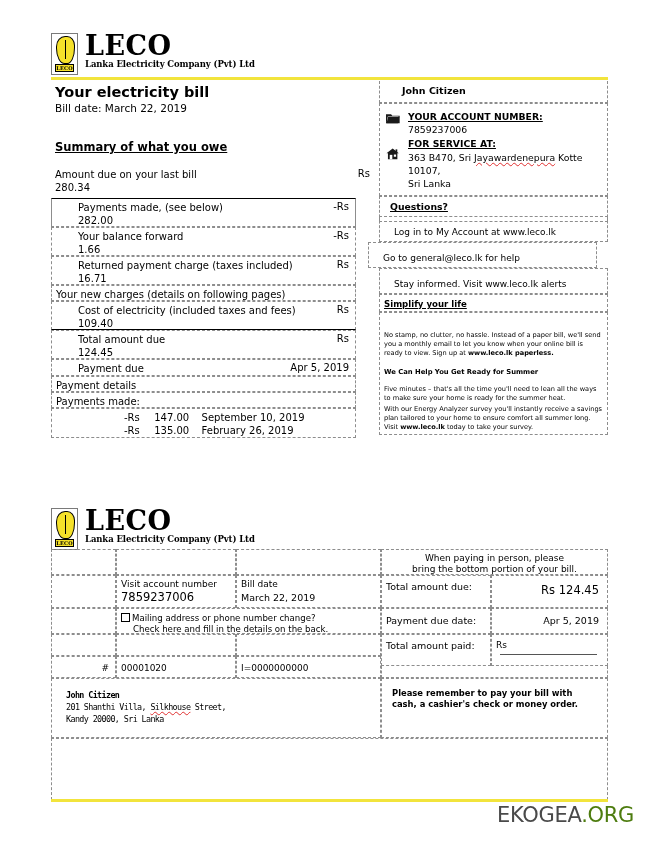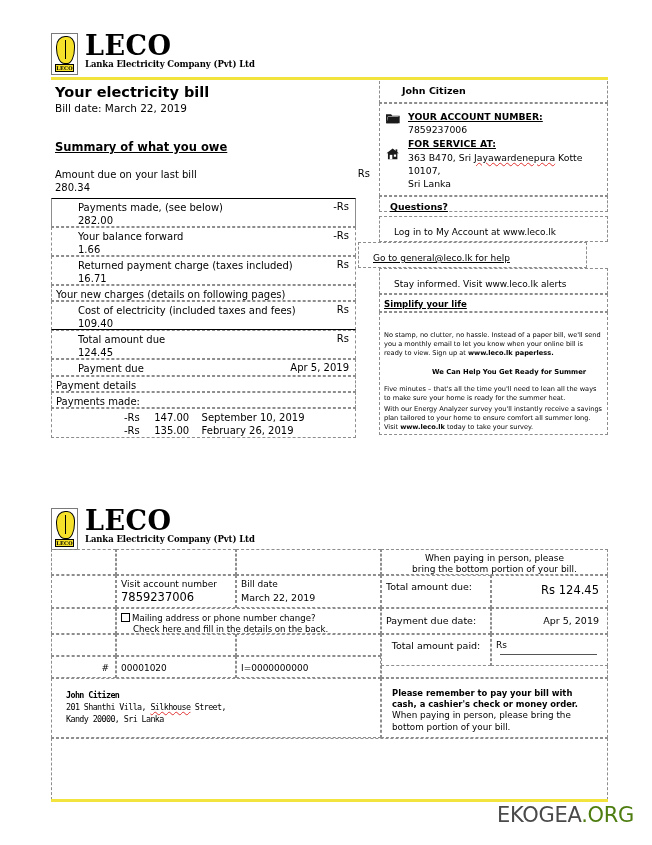--- a/index.html
+++ b/index.html
@@ -135,21 +135,21 @@
   }
 
   .icon-box {
     position: absolute;
     width: 14px;
     height: 12px;
   }
 
   .promo { font-size: 6.6px; line-height: 9.2px; }
   .promo b { font-weight: bold; }
-  .promo-head { font-size: 6.8px; font-weight: bold; line-height: 11px; margin-left: 48px; }
+  .promo-head { font-size: 6.8px; font-weight: bold; line-height: 11px; }
 
   .stub-addr {
     font-family: "DejaVu Sans Mono", monospace;
     font-size: 8.4px;
     line-height: 12px;
     letter-spacing: -0.6px;
   }
   .stub-addr .nm { font-weight: bold; }
 
   .chk {
@@ -310,27 +310,27 @@
       <div class="u-head" style="font-size:9.3px; line-height:12px;">YOUR ACCOUNT NUMBER:</div>
       <div style="font-size:9.3px; line-height:14px;">7859237006</div>
       <div class="u-head" style="font-size:9.3px; line-height:14px;">FOR SERVICE AT:</div>
       <div style="font-size:9.3px; line-height:13px;">
         <span>363 B470, Sri </span><span class="sq-underline">Jayawardenepura</span><span> Kotte 10107,</span>
       </div>
       <div style="font-size:9.3px; line-height:13px;">Sri Lanka</div>
     </div>
   </div>
 
-  <div class="cell" style="left:379px; top:196px; width:229px; height:16px;">
+  <div class="cell" style="left:379px; top:196px; width:229px; height:26px;">
     <div class="u-head" style="font-size:9.3px; padding-left:6px; padding-top:2px;">Questions?</div>
   </div>
   <div class="cell" style="left:379px; top:216px; width:229px; height:26px;">
     <div style="font-size:9px; padding-left:10px; padding-top:7px;">Log in to My Account at www.leco.lk</div>
   </div>
-  <div class="cell" style="left:358px; top:242px; width:229px; height:26px;text-decoration:underline;">
+  <div class="cell" style="left:368px; top:242px; width:229px; height:26px;">
     <div style="font-size:9px; padding-left:10px; padding-top:7px;">Go to general@leco.lk for help</div>
   </div>
   <div class="cell" style="left:379px; top:268px; width:229px; height:26px;">
     <div style="font-size:9px; padding-left:10px; padding-top:7px;">Stay informed. Visit www.leco.lk alerts</div>
   </div>
 
   <div class="cell" style="left:379px; top:294px; width:229px; height:18px;">
     <div class="u-head" style="font-size:8.6px; padding-top:1px;">Simplify your life</div>
   </div>
 
@@ -390,21 +390,21 @@
   <div class="cell" style="left:381px; top:608px; width:110px; height:26px;">
     <div style="font-size:9.5px; padding-top:4px;">Payment due date:</div>
   </div>
   <div class="cell" style="left:491px; top:608px; width:117px; height:26px;">
     <div class="rt" style="font-size:9.5px; padding-top:4px; padding-right:4px;">Apr 5, 2019</div>
   </div>
 
   <div class="cell" style="left:51px; top:634px; width:65px; height:22px;"></div>
   <div class="cell" style="left:116px; top:634px; width:120px; height:22px;"></div>
   <div class="cell" style="left:236px; top:634px; width:145px; height:22px;"></div>
-  <div class="cell" style="left:381px; top:634px; width:110px; height:32px;text-align:center;">
+  <div class="cell" style="left:381px; top:634px; width:110px; height:32px;">
     <div style="font-size:9.5px; padding-top:3px;">Total amount paid:</div>
   </div>
   <div class="cell" style="left:491px; top:634px; width:117px; height:32px;">
     <div style="font-size:9px; padding-top:2px;">Rs</div>
     <div style="border-bottom:1px solid #555; margin:3px 6px 0 4px;"></div>
   </div>
 
   <div class="cell" style="left:51px; top:656px; width:65px; height:22px;">
     <div class="rt" style="font-size:9px; padding-top:3px; padding-right:2px;">#</div>
   </div>
@@ -419,21 +419,20 @@
   <div class="cell" style="left:51px; top:678px; width:330px; height:60px;">
     <div class="stub-addr" style="padding:8px 0 0 10px;">
       <div class="nm">John  Citizen</div>
       <div><span>201 Shanthi Villa, </span><span class="sq-underline">Silkhouse</span><span> Street,</span></div>
       <div>Kandy 20000, Sri Lanka</div>
     </div>
   </div>
   <div class="cell" style="left:381px; top:678px; width:227px; height:60px;">
     <div style="padding:7px 6px 0 6px;">
       <div class="bold" style="font-size:8.4px; line-height:11px;">Please remember to pay your bill with cash, a cashier's check or money order.</div>
-      <div style="font-size:8.8px; line-height:11.5px;">When paying in person, please bring the bottom portion of your bill.</div>
     </div>
   </div>
 
   <div class="cell" style="left:51px; top:738px; width:557px; height:62px;"></div>
 
   <div class="yellow-rule" style="left:51px; top:799px; width:557px;"></div>
 
   <div class="ekogea" style="left:497px; top:803px;">
     <span>EKOGEA</span><span class="org">.ORG</span>
   </div>

